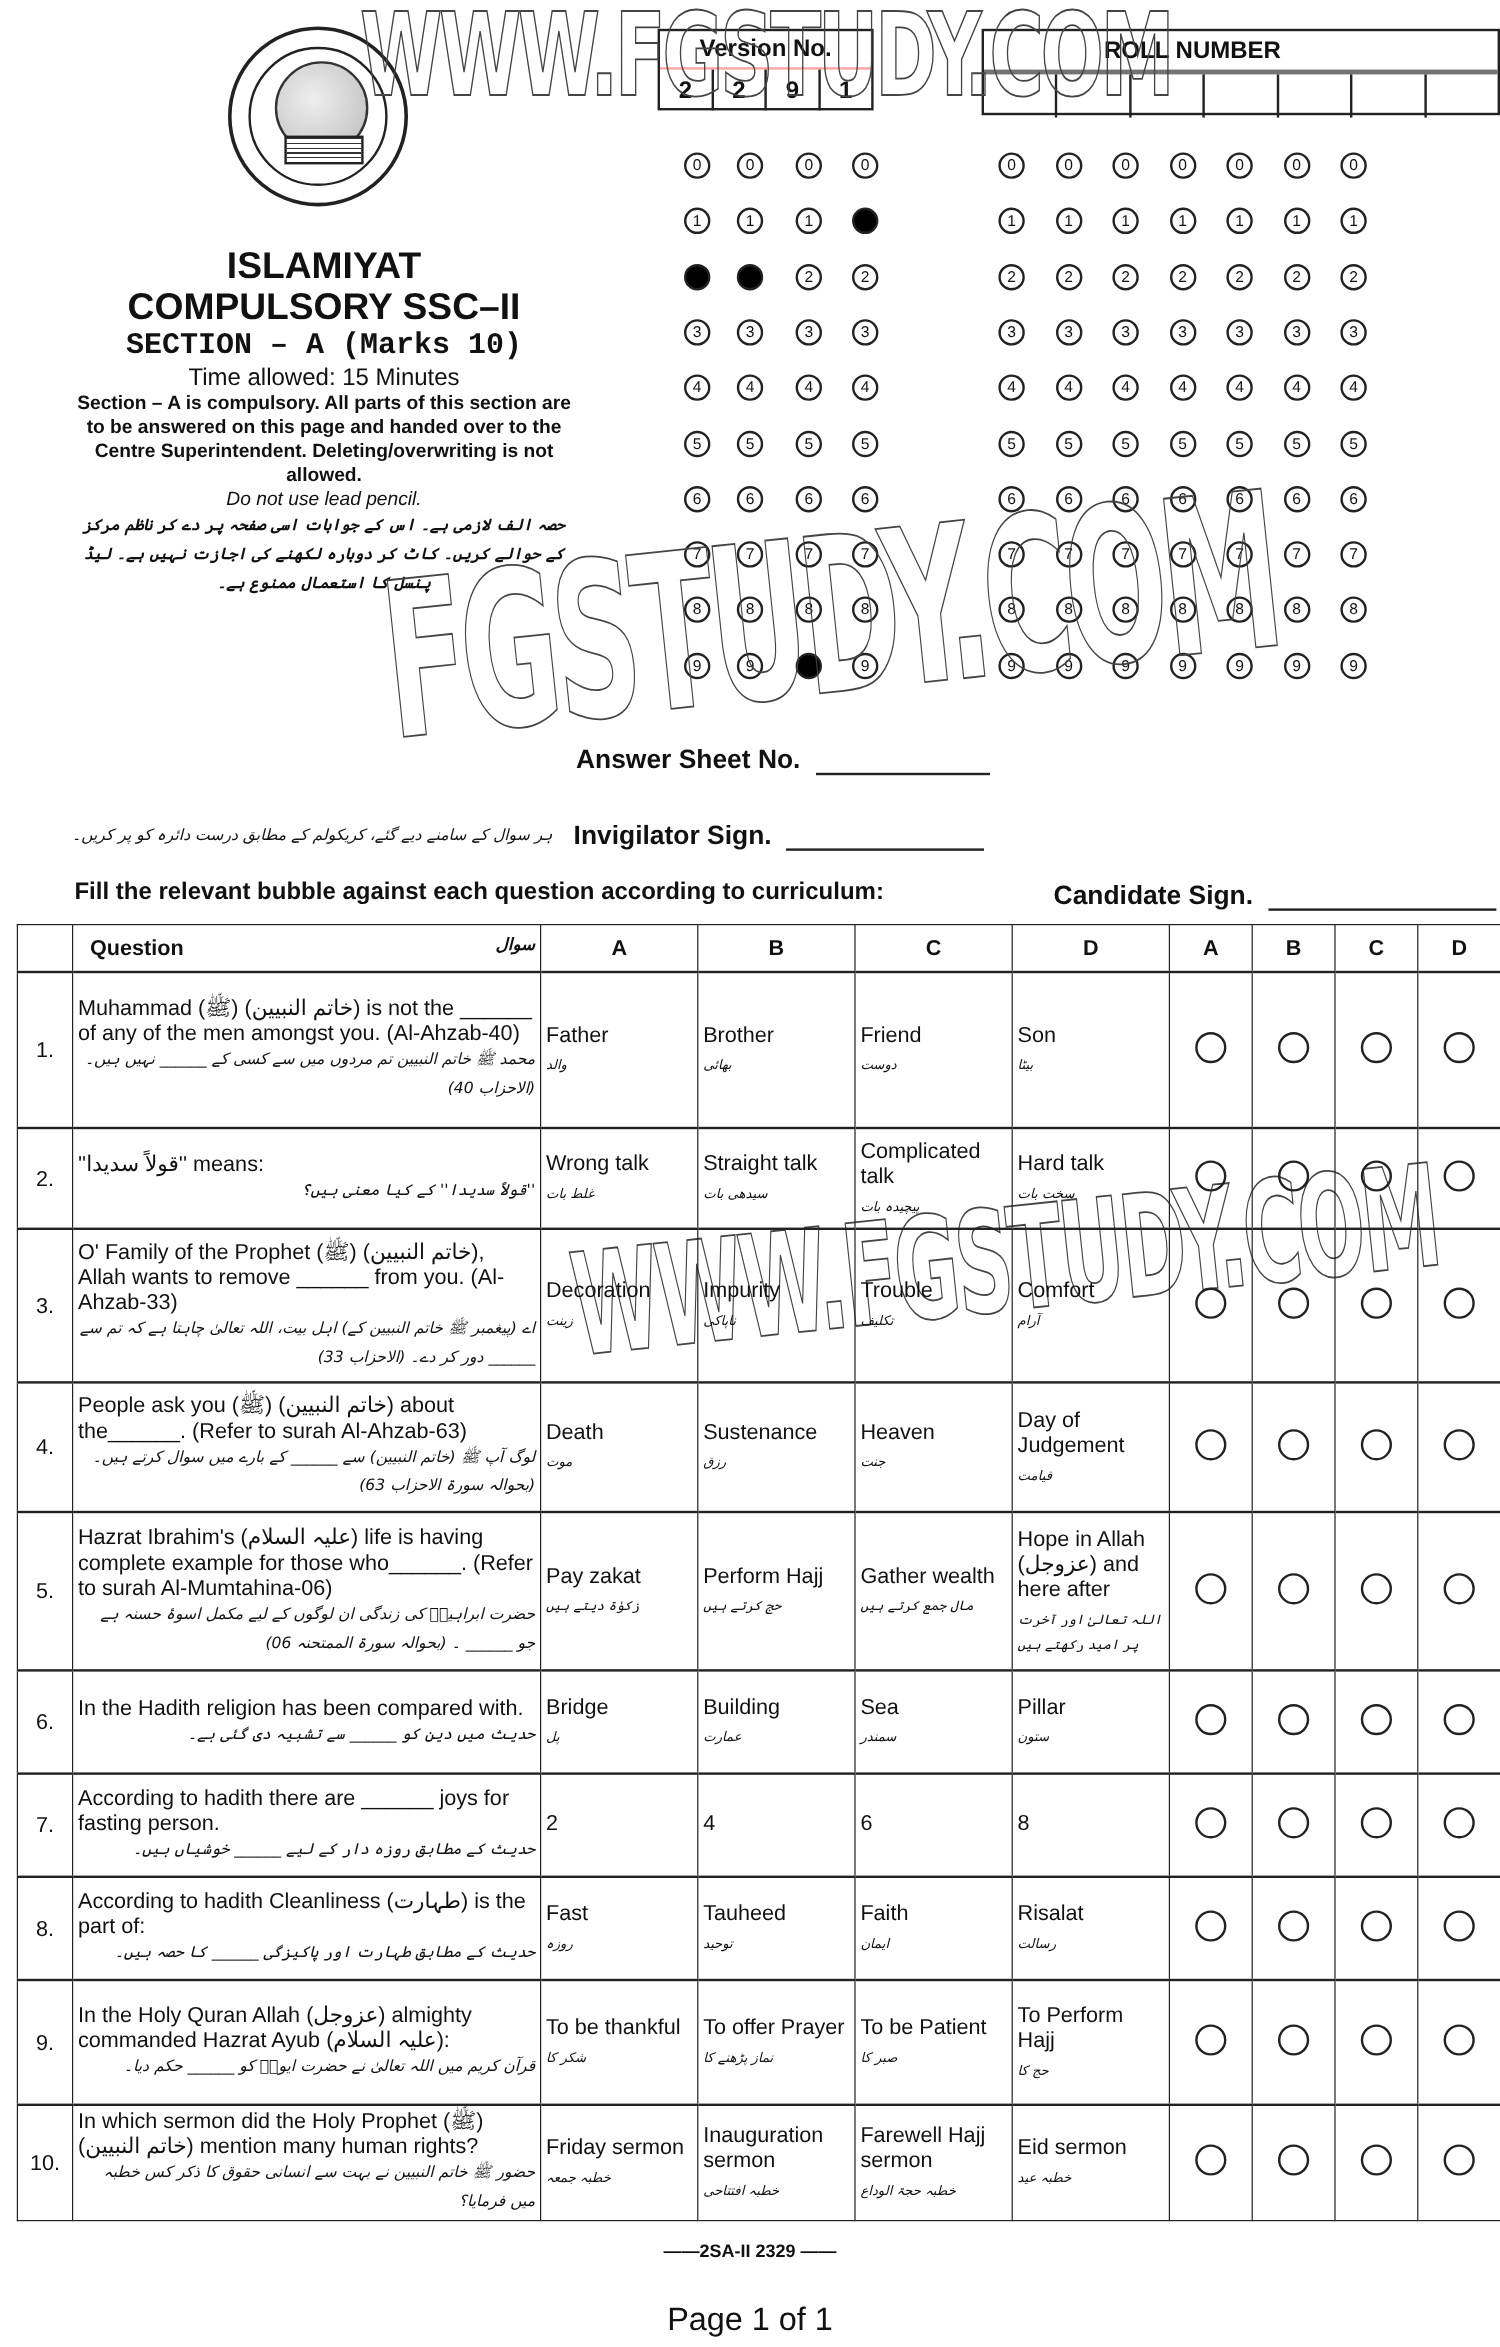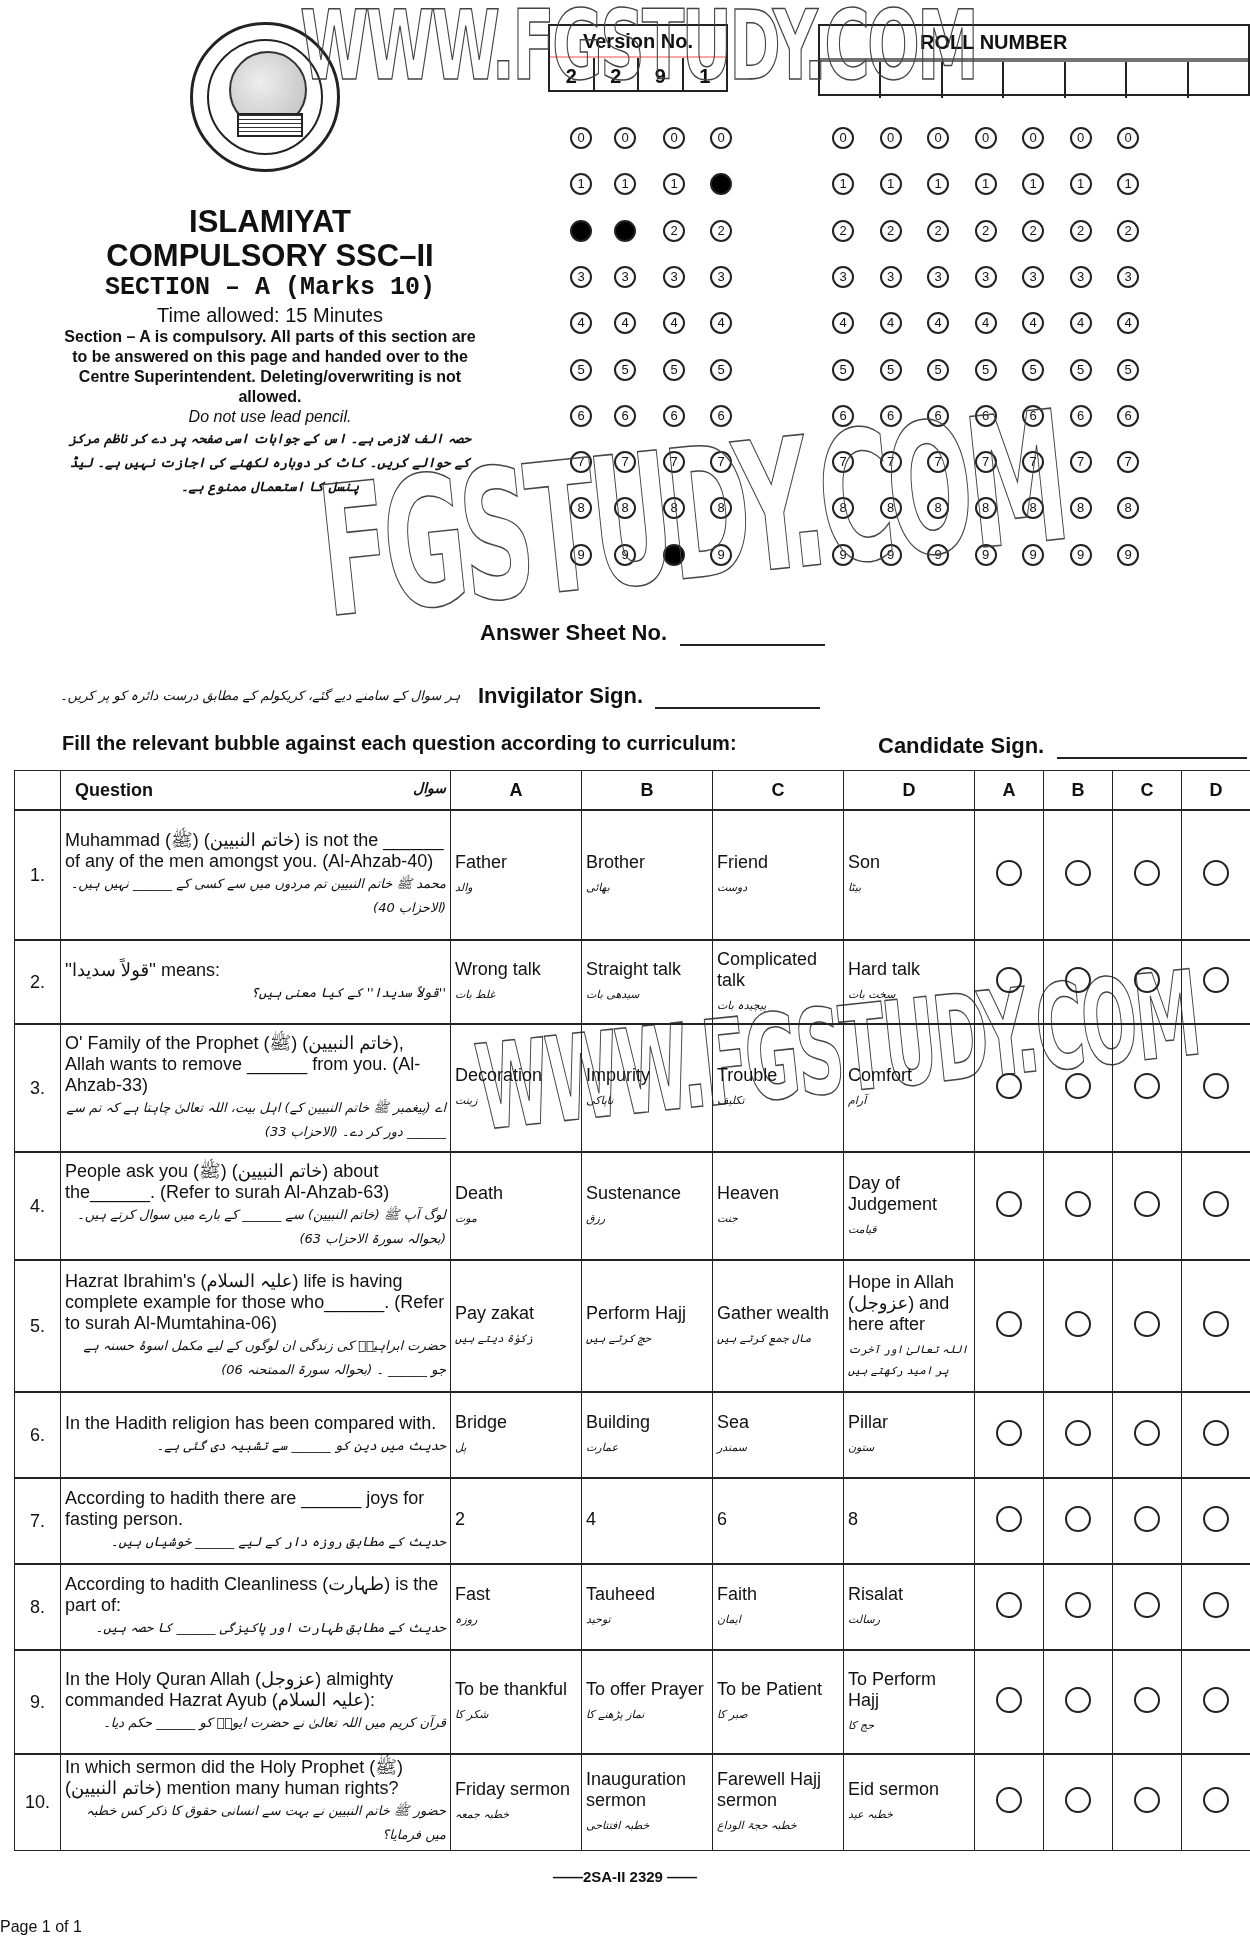--- a/index.html
+++ b/index.html
@@ -38,21 +38,21 @@
   table.q th{font-size:18px;font-weight:bold;height:34px;}
   table.q tr.r td{border-top:2px solid #222;}
   .qnum{text-align:center;font-size:17px;}
   .qtxt{line-height:21px;}
   .qurdu{font-family:"DejaVu Sans",sans-serif;direction:rtl;text-align:right;font-size:13px;font-style:italic;line-height:24px;}
   .opt{line-height:21px;}
   .opt .ou{font-family:"DejaVu Sans",sans-serif;font-size:11px;font-style:italic;display:block;direction:rtl;text-align:left;margin-top:4px;}
   .ans{text-align:center;}
   .circle{display:inline-block;width:26px;height:26px;border:2px solid #222;border-radius:50%;box-sizing:border-box;}
   .footer-code{left:0;width:1250px;top:1868px;text-align:center;font-size:15px;font-weight:bold;}
-  .page-num{left:0;width:1250px;top:1918px;text-align:left;font-size:16px;}
+  .page-num{left:0;width:1250px;top:1918px;text-align:center;font-size:27px;}
   .wm{color:transparent;-webkit-text-stroke:1.5px #444;font-weight:bold;font-family:"DejaVu Sans Condensed","DejaVu Sans",sans-serif;pointer-events:none;}
 </style>
 </head>
 <body>
 
 <div class="abs logo">
   <div class="inner"></div>
   <div class="globe"></div>
   <div class="book"></div>
 </div>

